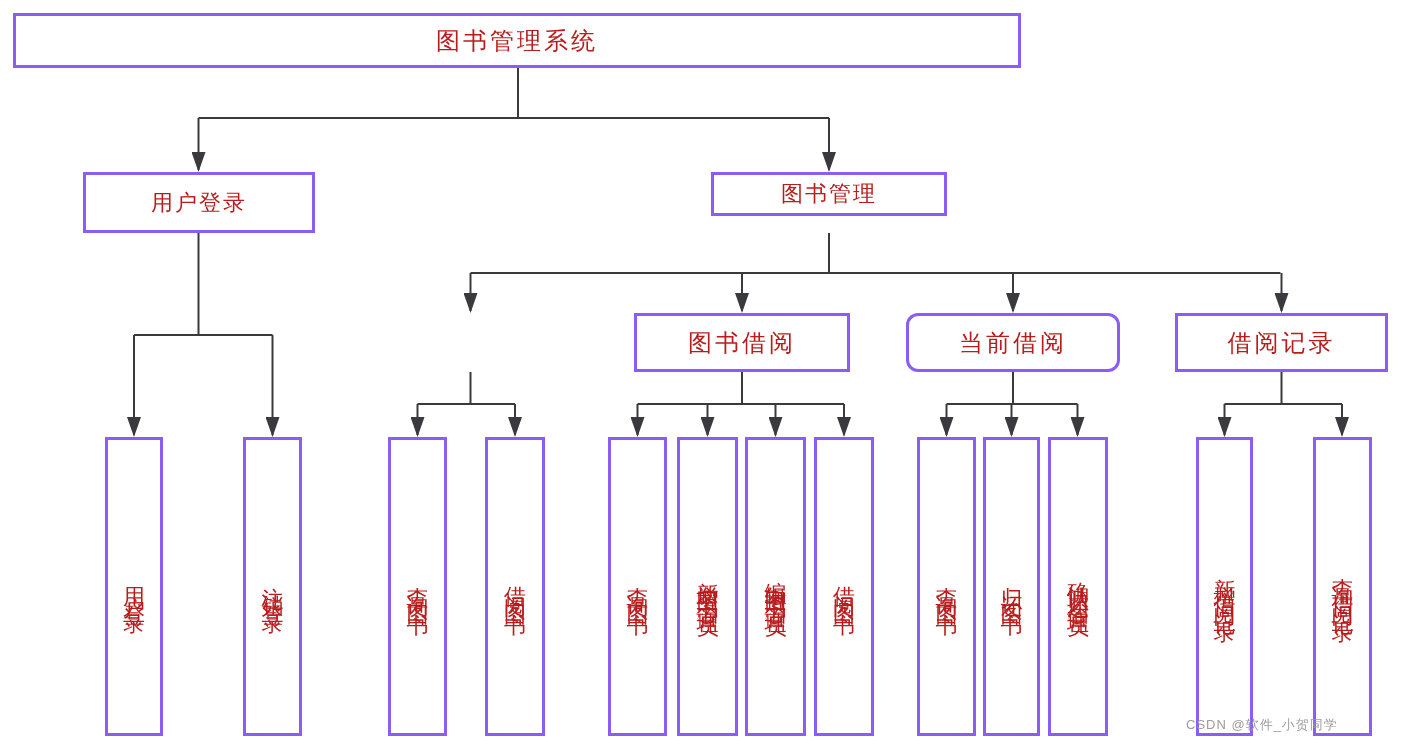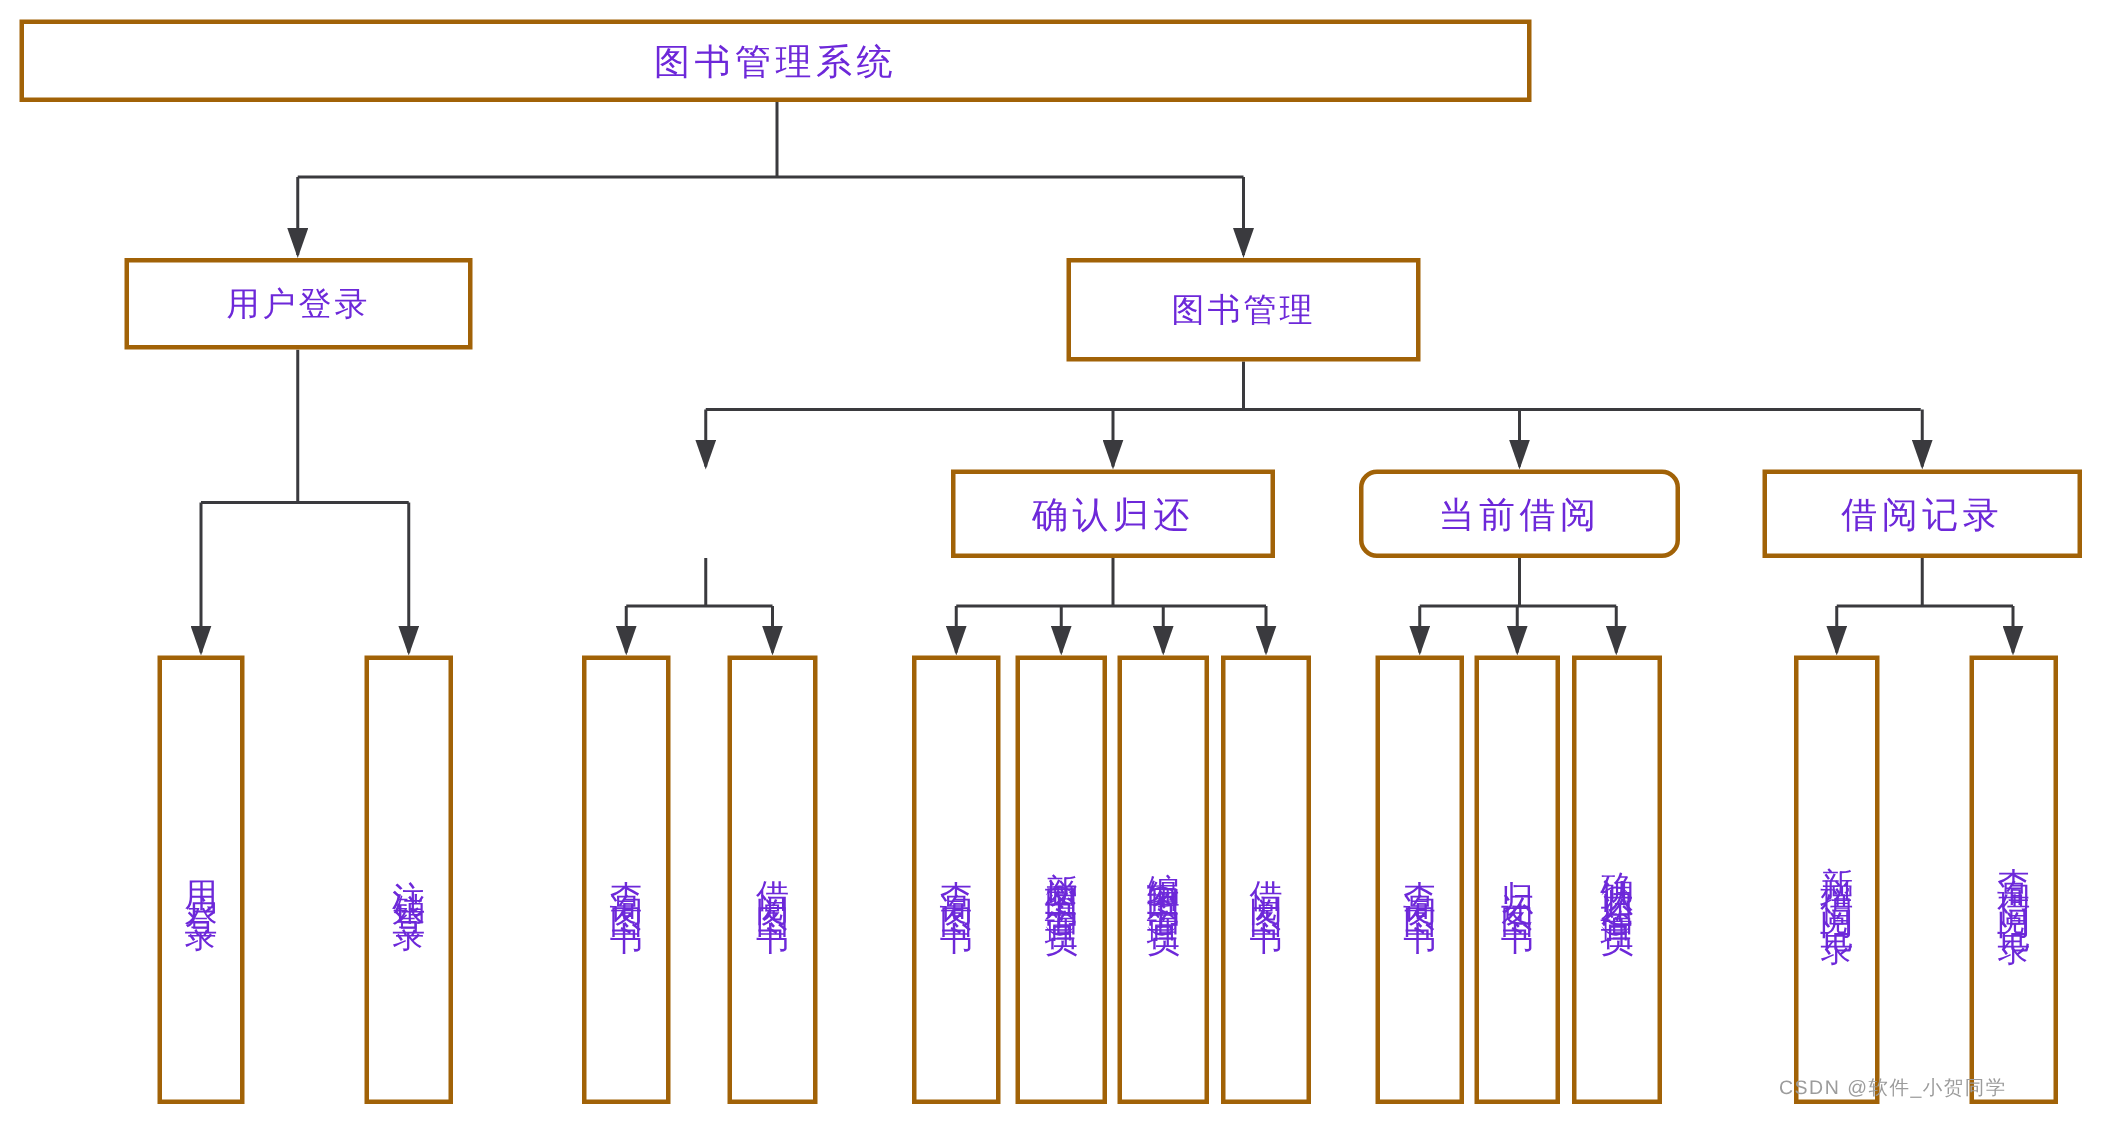--- a/index.html
+++ b/index.html
@@ -3,23 +3,23 @@
 <meta charset="utf-8">
 <style>
   html,body { margin:0; padding:0; background:#ffffff; }
   .stage {
     position:relative; width:1405px; height:747px; background:#ffffff;
     font-family:"Liberation Sans","DejaVu Sans",sans-serif; overflow:hidden;
   }
   svg.connectors { position:absolute; left:0; top:0; }
   .box {
     position:absolute; box-sizing:border-box;
-    border:3px solid #a16207; background:#ffffff;
+    border:3px solid #8b5cf6; background:#ffffff;
     display:flex; align-items:center; justify-content:center;
-    color:#6d28d9;
+    color:#b91c1c;
   }
   .hlabel { font-size:24px; letter-spacing:3px; white-space:nowrap; }
   .l1 .hlabel { font-size:22px; letter-spacing:2px; }
   .vbox .vlabel {
     writing-mode:vertical-rl; text-orientation:mixed;
     font-size:22px; letter-spacing:9px; line-height:1; white-space:nowrap;
   }
   .vbox .vlabel.tight { letter-spacing:5px; }
   .watermark {
     position:absolute; left:1186px; top:716px; z-index:5;
@@ -75,26 +75,26 @@
     </g>
   </svg>
 
   <div class="box root" style="left:13px; top:13px; width:1008px; height:55px;">
     <span class="hlabel">图书管理系统</span>
   </div>
 
   <div class="box l1" style="left:83px; top:172px; width:232px; height:61px;">
     <span class="hlabel">用户登录</span>
   </div>
-  <div class="box l1" style="left:711px; top:172px; width:236px; height:69px;">
+  <div class="box l1" style="left:711px; top:172px; width:236px; height:44px;">
     <span class="hlabel">图书管理</span>
   </div>
 
   <div class="box l2" style="left:634px; top:313px; width:216px; height:59px;">
-    <span class="hlabel">确认归还</span>
+    <span class="hlabel">图书借阅</span>
   </div>
   <div class="box l2" style="left:906px; top:313px; width:214px; height:59px;border-radius:12px;">
     <span class="hlabel">当前借阅</span>
   </div>
   <div class="box l2" style="left:1175px; top:313px; width:213px; height:59px;">
     <span class="hlabel">借阅记录</span>
   </div>
 
   <div class="box vbox" style="left:105px; top:437px; width:58px; height:299px;">
     <span class="vlabel">用户登录</span>

